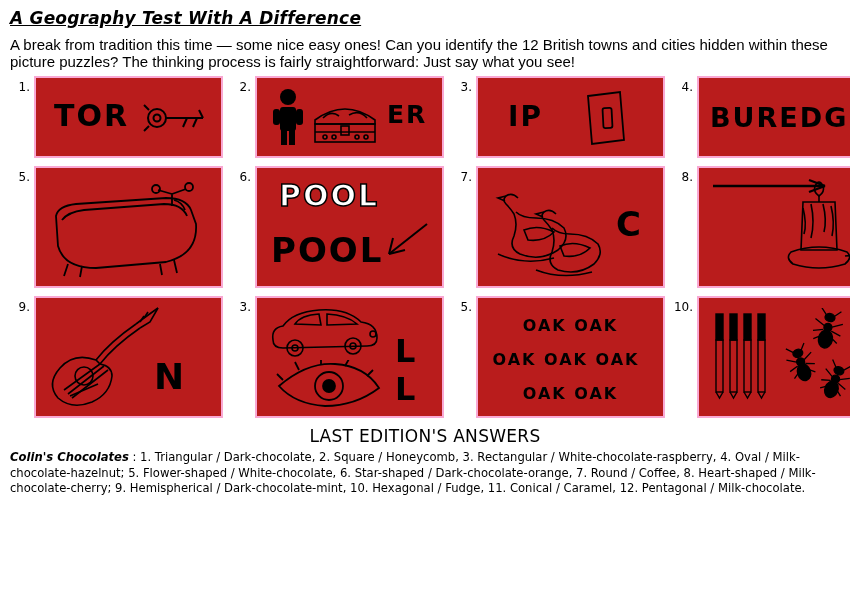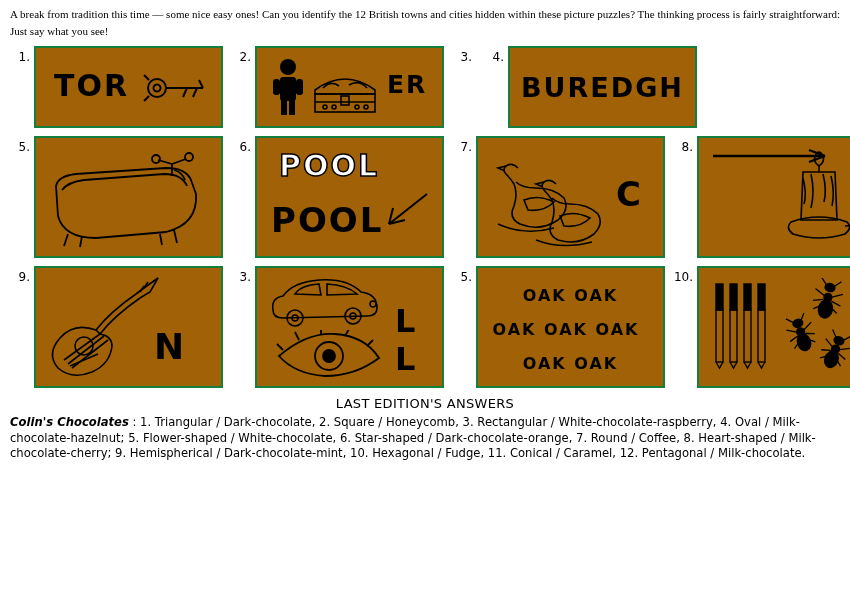--- a/index.html
+++ b/index.html
@@ -25,22 +25,22 @@
   .title {
     font-family: "DejaVu Sans", sans-serif;
     font-style: italic;
     font-weight: bold;
     font-size: 17px;
     letter-spacing: 0.2px;
     text-decoration: underline;
     margin: 2px 0 8px 2px;
   }
   .intro {
-    font-family: Liberation Serif, serif;
-    font-size: 11px;
+    font-family: Liberation Sans, sans-serif;
+    font-size: 15px;
     line-height: 17px;
     margin: 0 0 6px 2px;
     max-width: 840px;
   }
   .grid {
     margin-top: 4px;
   }
   .row {
     display: flex;
     align-items: flex-start;
@@ -54,45 +54,45 @@
   .num {
     font-family: "DejaVu Sans", sans-serif;
     font-size: 12px;
     width: 22px;
     text-align: right;
     padding-right: 4px;
     padding-top: 4px;
     flex: none;
   }
   .box {
-    border: 2px solid #15803d;
+    border: 2px solid #f9a8d4;
     width: 185px;
     height: 78px;
     position: relative;
     overflow: hidden;
-    background: #a16207;
+    background: #b91c1c;
     flex: none;
   }
   .row2 .box, .row3 .box { height: 118px; }
   .bigtext {
     font-family: "DejaVu Sans", sans-serif;
     font-weight: bold;
     letter-spacing: 2px;
   }
   .center {
     position: absolute;
     left: 0; right: 0; top: 0; bottom: 0;
     display: flex;
     align-items: center;
     justify-content: center;
   }
   .answers-head {
     text-align: center;
     font-family: "DejaVu Sans", sans-serif;
-    font-size: 13px;
+    font-size: 17px;
     letter-spacing: 0.3px;
     margin-top: 8px;
     margin-bottom: 4px;
   }
   .answers-body {
     font-family: "DejaVu Sans", sans-serif;
     font-size: 11.6px;
     line-height: 15.5px;
     margin: 0 2px;
   }
@@ -101,20 +101,21 @@
     font-weight: bold;
     text-align: center;
   }
   svg { display: block; }
 </style>
 </head>
 <body>
 
 <div class="page">
 
+  <div class="title">A Geography Test With A Difference</div>
   <div class="intro">A break from tradition this time — some nice easy ones!  Can you identify the 12 British towns and cities hidden within these picture puzzles?  The thinking process is fairly straightforward:  Just say what you see!</div>
 
   <div class="grid">
 
     <div class="row row1">
 
       <div class="cell">
         <div class="num">1.</div>
         <div class="box">
           <div style="position:absolute;left:18px;top:20px;font-size:30px;" class="bigtext">TOR</div>
@@ -165,20 +166,31 @@
                 <path d="M40 15 Q50 9 58 18"></path>
               </g>
             </svg>
           </span>
           <div style="position:absolute;left:130px;top:22px;font-size:25px;" class="bigtext">ER</div>
         </div>
       </div>
 
       <div class="cell">
         <div class="num">3.</div>
+        <div class="box">
+          <div style="position:absolute;left:30px;top:22px;font-size:28px;" class="bigtext">IP</div>
+          <span style="position:absolute;left:100px;top:12px;">
+            <svg width="54" height="58" viewBox="0 0 54 58">
+              <g stroke="#000" stroke-width="1.8" fill="none">
+                <path d="M10 6 L42 2 L46 50 L14 54 Z"></path>
+                <rect x="25" y="18" width="9" height="20" rx="2" transform="rotate(-3 29 28)"></rect>
+              </g>
+            </svg>
+          </span>
+        </div>
       </div>
 
       <div class="cell">
         <div class="num">4.</div>
         <div class="box">
           <div class="center">
             <div class="bigtext" style="font-size:27px;">BUREDGH</div>
           </div>
         </div>
       </div>

